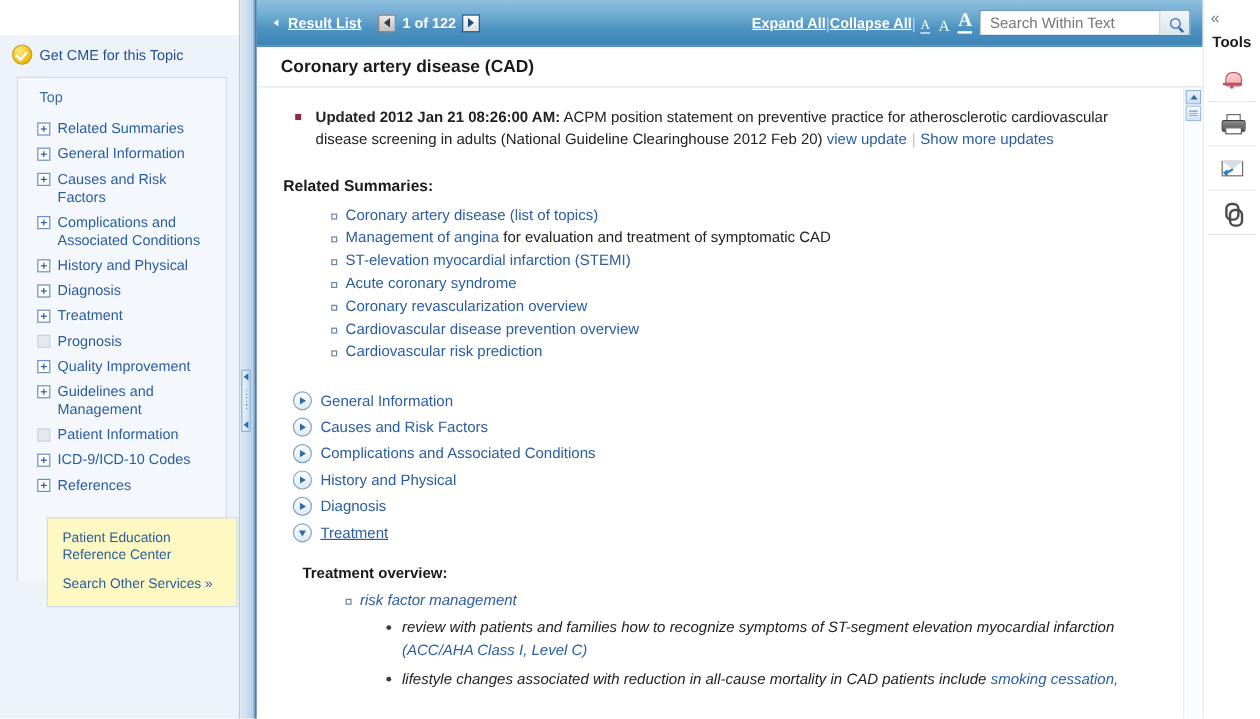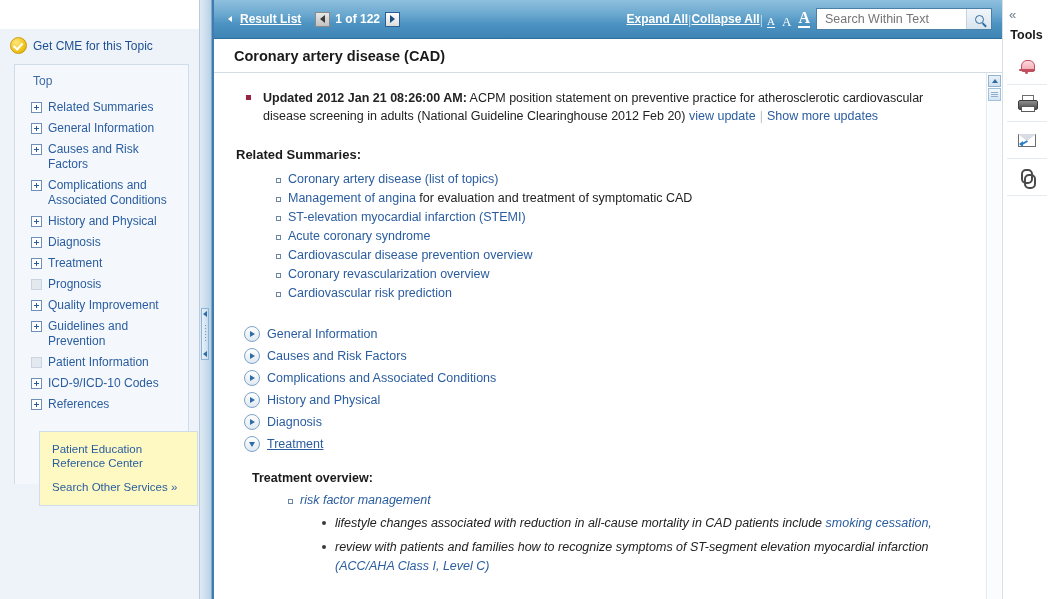--- a/index.html
+++ b/index.html
@@ -716,21 +716,21 @@
       <div class="nav-item">
         <span class="nav-plus blank"></span>
         <span class="nav-text">Prognosis</span>
       </div>
       <div class="nav-item">
         <span class="nav-plus"></span>
         <span class="nav-text">Quality Improvement</span>
       </div>
       <div class="nav-item">
         <span class="nav-plus"></span>
-        <span class="nav-text">Guidelines and Prevention</span>
+        <span class="nav-text">Guidelines and Management</span>
       </div>
       <div class="nav-item">
         <span class="nav-plus blank"></span>
         <span class="nav-text">Patient Information</span>
       </div>
       <div class="nav-item">
         <span class="nav-plus"></span>
         <span class="nav-text">ICD-9/ICD-10 Codes</span>
       </div>
       <div class="nav-item">
@@ -802,22 +802,22 @@
             <b>Updated 2012 Jan 21 08:26:00 AM:</b><span> ACPM position statement on preventive practice for atherosclerotic cardiovascular disease screening in adults (National Guideline Clearinghouse 2012 Feb 20) </span><span class="inline-link">view update</span><span class="vsep">|</span><span class="inline-link">Show more updates</span>
           </div>
         </div>
 
         <div class="sec-head">Related Summaries:</div>
         <ul class="sum-list">
           <li><span class="sum-link">Coronary artery disease (list of topics)</span><span></span></li>
           <li><span class="sum-link">Management of angina</span><span> for evaluation and treatment of symptomatic CAD</span></li>
           <li><span class="sum-link">ST-elevation myocardial infarction (STEMI)</span><span></span></li>
           <li><span class="sum-link">Acute coronary syndrome</span><span></span></li>
+          <li><span class="sum-link">Coronary revascularization overview</span><span></span></li>
           <li><span class="sum-link">Cardiovascular disease prevention overview</span><span></span></li>
-          <li><span class="sum-link">Coronary revascularization overview</span><span></span></li>
           <li><span class="sum-link">Cardiovascular risk prediction</span><span></span></li>
         </ul>
 
         <div class="toc-rows">
           <div class="toc-row">
             <span class="disc">
                 <span class="tri-r"></span>
               </span>
             <span class="toc-label">General Information</span>
           </div>
@@ -851,22 +851,22 @@
               </span>
             <span class="toc-label open">Treatment</span>
           </div>
         </div>
 
         <div class="tx-head">Treatment overview:</div>
         <ul class="tx-l1">
           <li>
             <span class="sum-link">risk factor management</span>
             <ul class="tx-l2">
+              <li><span>review with patients and families how to recognize symptoms of ST-segment elevation myocardial infarction </span><span class="sum-link">(ACC/AHA Class I, Level C)</span></li>
               <li><span>lifestyle changes associated with reduction in all-cause mortality in CAD patients include </span><span class="sum-link">smoking cessation,</span></li>
-              <li><span>review with patients and families how to recognize symptoms of ST-segment elevation myocardial infarction </span><span class="sum-link">(ACC/AHA Class I, Level C)</span></li>
             </ul>
           </li>
         </ul>
 
       </div>
 
       <div class="c-scroll">
         <div class="cs-up">
             <span class="ar"></span>
           </div>

